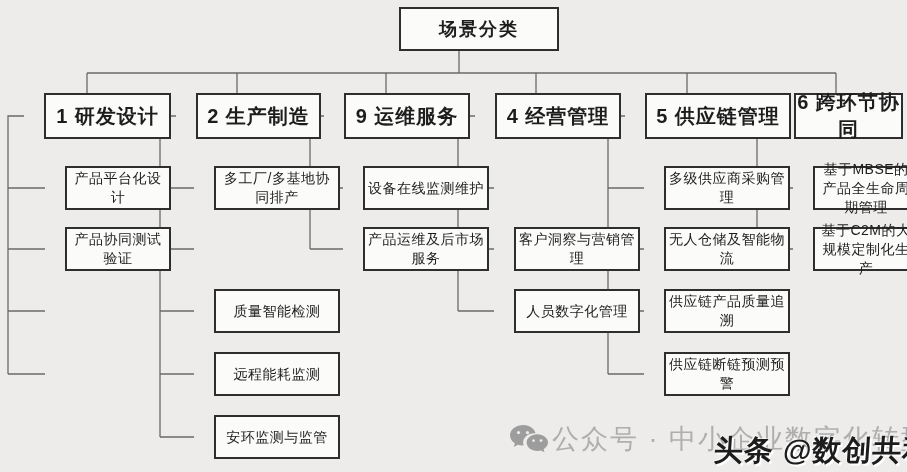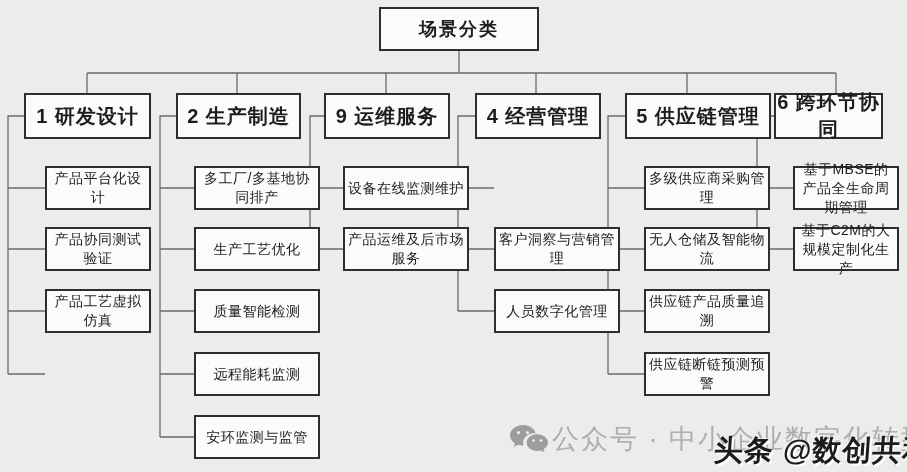--- a/index.html
+++ b/index.html
@@ -18,20 +18,21 @@
     pointer-events:none;
   }
   .node{
     position:absolute;
     background:#fbfbfa;
     border:2px solid #2e2e2e;
     box-sizing:border-box;
     display:flex;align-items:center;justify-content:center;
     text-align:center;
     color:#1d1d1d;
+    margin-left:20px;
   }
   .root-node{
     width:160px;height:44px;left:379px;top:7px;
     font-size:18px;font-weight:bold;letter-spacing:2px;
   }
   .header-node{
     top:93px;height:46px;
     font-size:20px;font-weight:bold;letter-spacing:1px;
   }
   .child-node{
@@ -130,24 +131,22 @@
 
   <div class="node header-node h1">1 研发设计</div>
   <div class="node header-node h2">2 生产制造</div>
   <div class="node header-node h3">9 运维服务</div>
   <div class="node header-node h4">4 经营管理</div>
   <div class="node header-node h5">5 供应链管理</div>
   <div class="node header-node h6">6 跨环节协同</div>
 
   <div class="node child-node c1 r1">产品平台化设计</div>
   <div class="node child-node c1 r2">产品协同测试验证</div>
-  <div class="node child-node c1 r3">产品工艺虚拟仿真</div>
 
   <div class="node child-node c2 r1">多工厂/多基地协同排产</div>
-  <div class="node child-node c2 r2">生产工艺优化</div>
   <div class="node child-node c2 r3">质量智能检测</div>
   <div class="node child-node c2 r4">远程能耗监测</div>
   <div class="node child-node c2 r5">安环监测与监管</div>
 
   <div class="node child-node c3 r1">设备在线监测维护</div>
   <div class="node child-node c3 r2">产品运维及后市场服务</div>
 
   <div class="node child-node c4 r2">客户洞察与营销管理</div>
   <div class="node child-node c4 r3">人员数字化管理</div>
 

